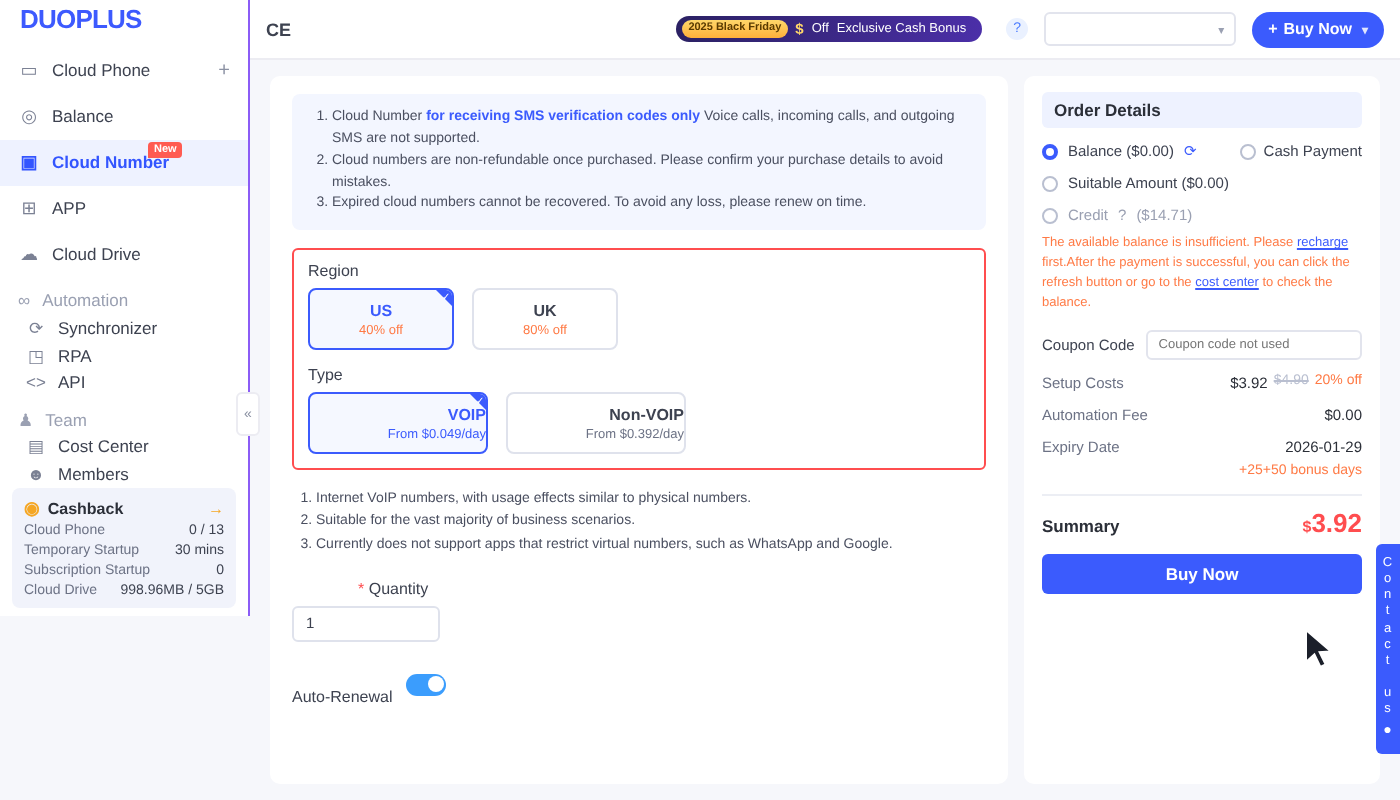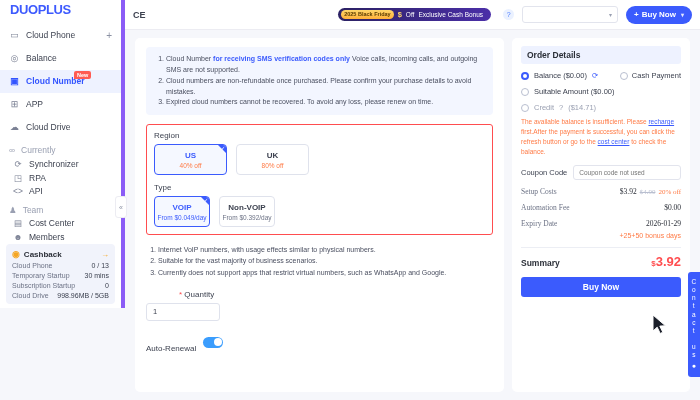--- a/index.html
+++ b/index.html
@@ -7,21 +7,21 @@
   body {
     width:700px; height:400px; overflow:hidden;
     font-family:"Liberation Sans", sans-serif;
     font-size:8px; color:#2b2f38; background:#f6f7fb;
   }
   .app { position:relative; width:700px; height:400px; display:flex; }
 
   
   .sidebar {
     width:125px; height:308px; background:#ffffff;
-    border-right:4px solid #8b5cf6; display:flex; flex-direction:column;
+    border-right:1px solid #8b5cf6; display:flex; flex-direction:column;
     position:relative;
   }
   .logo-wrap { height:30px; display:flex; align-items:center; padding-left:10px; }
   .logo { font-size:13px; font-weight:bold; color:#3d5afe; letter-spacing:-0.4px; }
   .nav { padding:4px 0 0 0; }
   .nav-item {
     display:flex; align-items:center; gap:6px;
     height:23px; padding:0 9px; font-size:8.5px; color:#3d4250;
     position:relative; cursor:pointer;
   }
@@ -105,21 +105,21 @@
   .notes-box li b { color:#3b5bfd; }
 
   .sel-frame { border:1px solid #ff4d4f; border-radius:3px; margin-top:9px; padding:5px 7px 7px 7px; }
   .field-label { font-size:8px; color:#3d4250; margin:1px 0 4px 0; }
   .opt-row { display:flex; gap:9px; }
   .opt {
     width:73px; height:31px; border:1px solid #dfe2ec; border-radius:4px; background:#fff;
     display:flex; flex-direction:column; align-items:center; justify-content:center;
     position:relative; cursor:pointer;
   }
-  .opt.wide { width:56px; }
+  .opt.wide { width:90px;align-items:flex-end; }
   .opt.sel { border-color:#3b5bfd; background:#f5f8ff; }
   .opt .t { font-size:8px; font-weight:bold; color:#3d4250; }
   .opt.sel .t { color:#3b5bfd; }
   .opt .s { font-size:6.5px; color:#ff7a45; margin-top:2px; }
   .opt .s2 { font-size:6.5px; color:#6c7285; margin-top:2px; }
   .opt.sel .s2 { color:#3b5bfd; }
   .corner {
     position:absolute; top:0; right:0; width:0; height:0;
     border-top:8px solid #3b5bfd; border-left:8px solid transparent;
     border-top-right-radius:3px;
@@ -154,21 +154,21 @@
   .warn { margin-top:5px; font-size:6.5px; color:#ff7a45; line-height:1.55; }
   .warn a { color:#3b5bfd; text-decoration:underline; }
 
   .coupon-row { display:flex; align-items:center; gap:6px; margin-top:8px; }
   .coupon-label { font-size:7.5px; color:#3d4250; white-space:nowrap; }
   .coupon-input {
     flex:1; height:15px; border:1px solid #e2e4ed; border-radius:3px; background:#fff;
     font-size:6.5px; color:#b9bfd0; padding:0 5px; font-family:"Liberation Sans", sans-serif;
   }
 
-  .line { display:flex; align-items:center; margin-top:7px; font-size:7.5px; color:#4a4f60;font-family:Liberation Serif, serif; }
+  .line { display:flex; align-items:flex-start; margin-top:7px; font-size:7.5px; color:#4a4f60; }
   .line .lbl { color:#6c7285; }
   .line .val { margin-left:auto; color:#2b2f38; }
   .strike { color:#b9bfd0; text-decoration:line-through; margin-left:3px; font-size:7px; }
   .off { color:#ff7a45; margin-left:3px; font-size:7px; }
   .bonus { text-align:right; color:#ff7a45; font-size:7px; margin-top:4px; }
   .hr { height:1px; background:#eceef4; margin:8px 0 0 0; }
   .sum-row { display:flex; align-items:flex-end; margin-top:7px; }
   .sum-label { font-size:8.5px; font-weight:bold; color:#2b2f38; }
   .sum-val { margin-left:auto; color:#ff4d4f; font-weight:bold; font-size:13px; line-height:1; }
   .sum-val .cur { font-size:8px; }
@@ -216,21 +216,21 @@
         <span>APP</span>
       </div>
       <div class="nav-item">
         <span class="ico">☁</span>
         <span>Cloud Drive</span>
       </div>
     </div>
 
     <div class="group-label">
       <span class="ico">∞</span>
-      <span>Currently</span>
+      <span>Automation</span>
     </div>
     <div class="sub-item">
       <span class="ico">⟳</span>
       <span>Synchronizer</span>
     </div>
     <div class="sub-item">
       <span class="ico">◳</span>
       <span>RPA</span>
     </div>
     <div class="sub-item">

